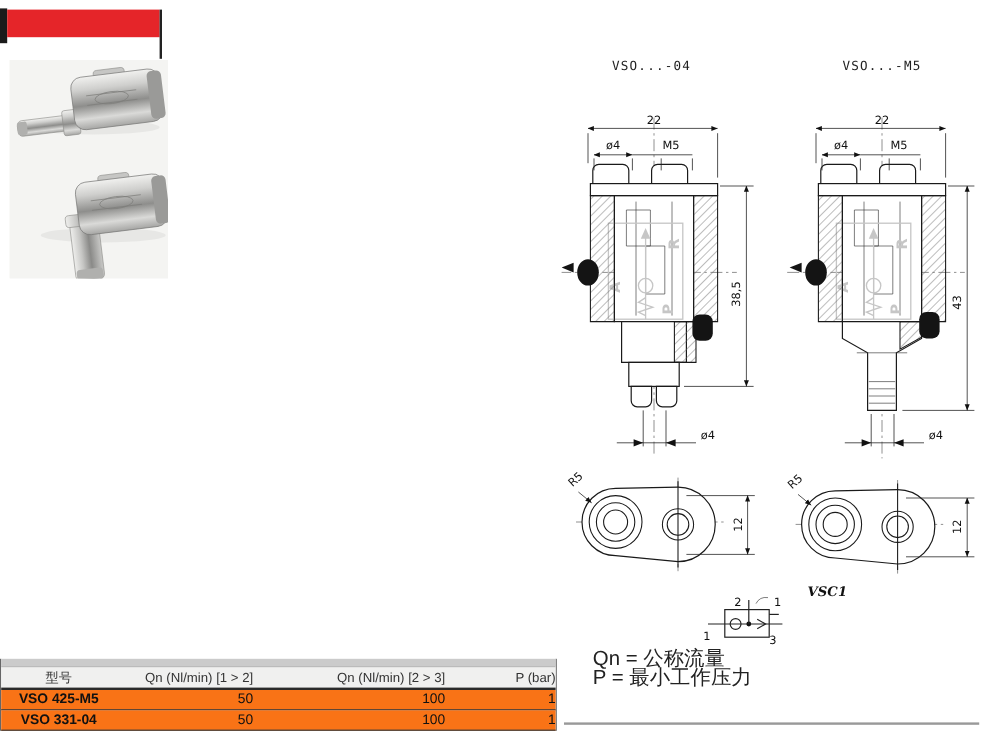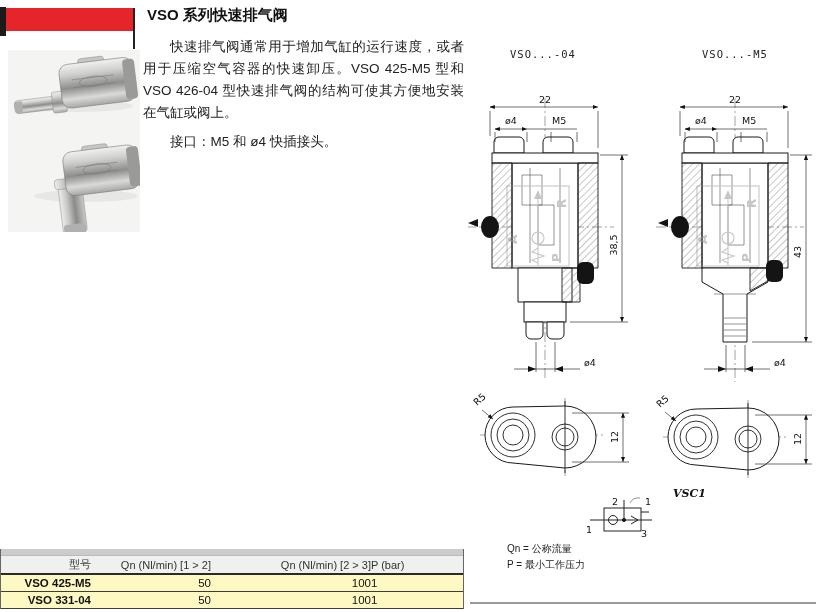--- a/index.html
+++ b/index.html
@@ -28,33 +28,33 @@
   .dim{stroke:#222;stroke-width:0.65;fill:none;}
   .cl{stroke:#555;stroke-width:0.55;fill:none;stroke-dasharray:10 3 2 3;}
   .dt{font:9.5px "DejaVu Sans",sans-serif;fill:#111;}
   .dlab{font:10.5px "DejaVu Sans Mono",monospace;fill:#222;letter-spacing:1px;}
   .wm{stroke:#c6c6c6;fill:none;stroke-width:1.1;}
   .wmt{font:bold 12px "DejaVu Sans",sans-serif;fill:#c6c6c6;}
   .it{font:italic bold 11px "DejaVu Serif",serif;fill:#111;}
   .sy{stroke:#222;stroke-width:1;fill:none;}
 
   
-  .notes{position:absolute;left:507px;top:541px;font-size:10px;line-height:16px;color:#222;}
+  .notes{position:absolute;left:494px;top:541px;font-size:17px;line-height:16px;color:#222;}
   .footer-rule{position:absolute;left:470px;top:602px;width:346px;height:2px;background:#999;}
 
   
   .spec-table{position:absolute;left:0;top:549px;width:464px;border-left:1px solid #666;border-right:1px solid #666;box-sizing:border-box;}
   .t-strip{height:6px;background:#cbcbcb;}
   .t-row{display:flex;align-items:center;}
   .t-head{height:17px;background:#f0f0ef;border-top:1px solid #bbb;border-bottom:2px solid #2a2a2a;font-size:11px;color:#333;}
-  .t-data{height:16px;background:#fef9c3;border-bottom:1px solid #3c3c3c;font-size:11.5px;color:#111;}
-  .c1{width:90px;padding-left:6px;box-sizing:border-box;text-align:right;}
+  .t-data{height:16px;background:#f97316;border-bottom:1px solid #3c3c3c;font-size:11.5px;color:#111;}
+  .c1{width:90px;padding-left:6px;box-sizing:border-box;text-align:center;}
   .c2{width:120px;text-align:right;}
   .c3{width:160px;text-align:right;}
-  .c4{width:92px;text-align:left;}
+  .c4{width:92px;text-align:right;}
   .model{font-weight:bold;}
 </style>
 </head>
 <body>
 
 <div class="page">
 
   <div class="corner-black"></div>
   <div class="red-bar"></div>
   <div class="vrule"></div>
@@ -95,23 +95,20 @@
         <rect x="27" y="30" width="30" height="10" rx="3" fill="url(#gh)" stroke="#8a8a88" stroke-width="0.5"></rect>
         <rect x="58" y="0" width="26" height="9" rx="3" fill="#c6c6c4" stroke="#8a8a88" stroke-width="0.5"></rect>
         <rect x="38" y="4" width="74" height="44" rx="9" fill="url(#gv)" stroke="#7a7a78" stroke-width="0.6"></rect>
         <rect x="102" y="6" width="12" height="40" rx="4" fill="#9a9a98"></rect>
         <path d="M50,20 h42 M50,28 h42" stroke="#7d7d7b" stroke-width="0.6" fill="none"></path>
         <ellipse cx="71" cy="24" rx="14" ry="5" fill="none" stroke="#7d7d7b" stroke-width="0.6"></ellipse>
       </g>
     </svg>
   </div>
 
-  <h1 class="title">VSO 系列快速排气阀</h1>
-  <p class="para">快速排气阀通常用于增加气缸的运行速度，或者用于压缩空气容器的快速卸压。VSO 425-M5 型和 VSO 426-04 型快速排气阀的结构可使其方便地安装在气缸或阀上。</p>
-  <p class="para2">接口：M5 和 ø4 快插接头。</p>
 
   <svg class="drawings" width="352" height="505" viewBox="468 40 352 505">
     <defs>
       <pattern id="hp" patternUnits="userSpaceOnUse" width="5" height="5" patternTransform="rotate(45)">
         <line x1="0" y1="0" x2="0" y2="5" stroke="#6a6a6a" stroke-width="0.75"></line>
       </pattern>
       <marker id="mR" refX="8" refY="4" markerWidth="9" markerHeight="8" orient="auto">
         <path d="M0,0.8 L8,4 L0,7.2 z" fill="#111"></path>
       </marker>
       <marker id="mL" refX="0.5" refY="4" markerWidth="9" markerHeight="8" orient="auto">

